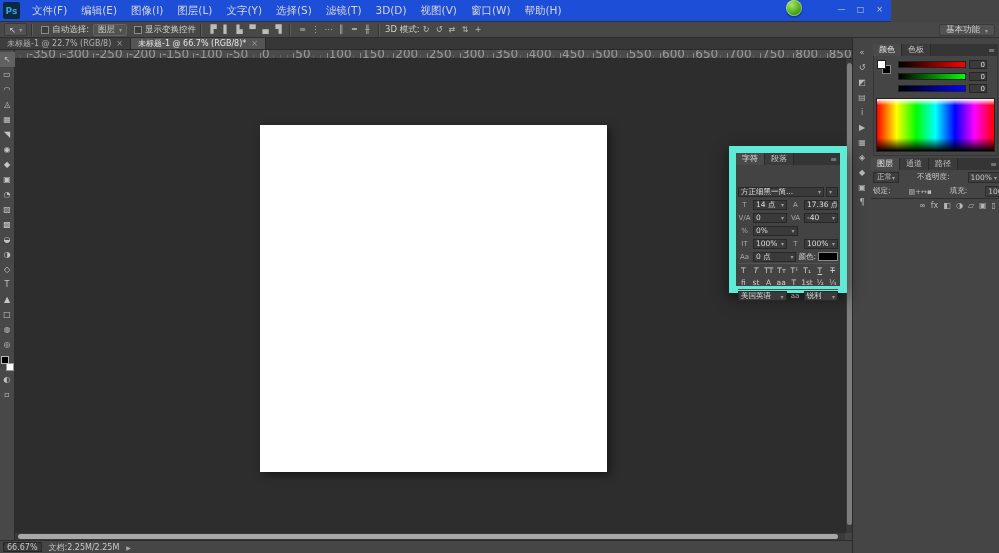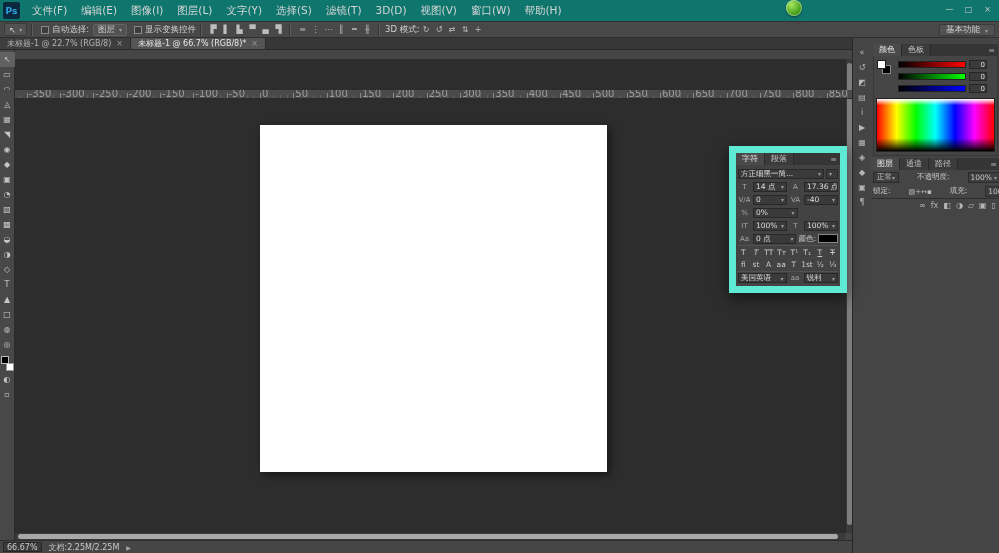--- a/index.html
+++ b/index.html
@@ -1,20 +1,20 @@
 <!DOCTYPE html>
 <html><head>
 <meta charset="utf-8">
 <style>
   *{margin:0;padding:0;box-sizing:border-box;font-family:"DejaVu Sans","Liberation Sans",sans-serif;}
   html,body{width:999px;height:553px;overflow:hidden;background:#3a3a3a;}
   #app{position:absolute;left:0;top:0;width:999px;height:553px;background:#454545;}
 
   
-  #menubar{position:absolute;left:0;top:0;width:999px;height:22px;background:#0f766e;border-bottom:1px solid #303030;display:flex;align-items:center;z-index:10;}
+  #menubar{position:absolute;left:0;top:0;width:891px;height:22px;background:#1d4ed8;border-bottom:1px solid #303030;display:flex;align-items:center;z-index:10;}
   #logo{width:17px;height:17px;margin:0 5px 0 3px;background:#0b2a40;color:#2fa3e0;font-weight:bold;font-size:9px;display:flex;align-items:center;justify-content:center;border-radius:2px;}
   #menus{display:flex;align-items:flex-start;}
   .menu-item{color:#d6d6d6;font-size:10.5px;padding:0 7px;line-height:21px;white-space:nowrap;}
   #badge{position:absolute;left:786px;top:0;width:16px;height:16px;border-radius:50%;
     background:radial-gradient(circle at 35% 30%,#a6e75e,#49a41e 60%,#1f6e07);
     box-shadow:0 1px 2px rgba(0,0,0,.45), inset 0 0 0 1px rgba(255,255,255,.4);}
   #wincontrols{position:absolute;right:2px;top:2px;display:flex;}
   .winbtn{width:19px;height:15px;color:#c9c9c9;font-size:8px;display:flex;align-items:center;justify-content:center;}
 
   
@@ -28,23 +28,23 @@
   #workspace{position:absolute;right:4px;top:2px;display:flex;align-items:center;gap:5px;border:1px solid #3a3a3a;background:#525252;height:12px;padding:0 6px;border-radius:2px;}
   .chev{color:#9d9d9d;font-size:6px;}
 
   
   #tabbar{position:absolute;left:0;top:38px;width:852px;height:12px;background:#373737;display:flex;border-bottom:1px solid #292929;z-index:8;}
   .tab{display:flex;align-items:center;gap:5px;padding:0 7px;font-size:8px;color:#b3b3b3;background:#3e3e3e;border-right:1px solid #2a2a2a;white-space:nowrap;}
   .tab.active{background:#555;color:#e6e6e6;}
   .tab-close{color:#999;font-size:8px;}
 
   
-  #ruler{position:absolute;left:15px;top:50px;width:837px;height:9px;background:#4a4a4a;border-bottom:1px solid #2a2a2a;overflow:hidden;font-size:10px;color:#9b9b9b;z-index:5;
+  #ruler{position:absolute;left:15px;top:50px;width:837px;height:9px;background:#4a4a4a;border-bottom:1px solid #2a2a2a;overflow:hidden;font-size:12px;color:#9b9b9b;z-index:5;
     background-image:repeating-linear-gradient(90deg,#616161 0 1px,transparent 1px 6.667px);
-    background-size:837px 3px;background-repeat:no-repeat;background-position:5px 100%;margin-top:40px;}
+    background-size:837px 3px;background-repeat:no-repeat;background-position:5px 100%;}
   .tick{position:absolute;bottom:0;width:1px;height:5px;background:#8a8a8a;}
   .rlabel{position:absolute;top:0;line-height:8px;}
 
   
   #toolbar{position:absolute;left:0;top:50px;width:15px;height:490px;background:#484848;border-right:1px solid #2b2b2b;display:flex;flex-direction:column;align-items:center;padding-top:2px;z-index:6;}
   .tool{width:15px;height:15px;color:#c5c5c5;font-size:8px;display:flex;align-items:center;justify-content:center;flex:none;}
   .tool.selected{background:#616161;}
   .tb-swatches{position:relative;width:13px;height:15px;margin:4px 0 1px 0;flex:none;}
   .tb-bg{position:absolute;right:0;bottom:0;width:8px;height:8px;border:1px solid #999;}
   .tb-fg{position:absolute;left:0;top:0;width:8px;height:8px;border:1px solid #bbb;z-index:2;}
@@ -98,21 +98,21 @@
   .eye{width:9px;height:6px;border-radius:50%;background:#e2e2e2;box-shadow:inset 0 0 0 1px #555;flex:none;}
   .lthumb{width:20px;height:20px;background:#fff;border:1px solid #9a9a9a;flex:none;}
   .lname{flex:1;font-size:8.5px;}
   .mini-lock{width:6px;height:5px;background:#e0e0e0;position:relative;margin-right:2px;flex:none;}
   .mini-lock:before{content:"";position:absolute;left:1px;top:-3px;width:2px;height:3px;border:1px solid #e0e0e0;border-bottom:none;border-radius:2px 2px 0 0;}
   #layersbottom{height:13px;border-top:1px solid #2e2e2e;display:flex;align-items:center;justify-content:flex-end;gap:5px;padding:0 4px;color:#b5b5b5;flex:none;}
   .lb-ico{font-size:8px;}
 
   
   #charpanel{position:absolute;left:729px;top:146px;width:118px;height:147px;background:#434343;border:7px solid #5eead4;box-shadow:0 5px 14px rgba(0,0,0,.55);z-index:20;font-size:8px;color:#ccc;}
-  #charrows{padding:2px;}
+  #charrows{padding:2px;margin-top:18px;}
   .crow{display:flex;align-items:center;height:13px;gap:2px;white-space:nowrap;}
   .crow.sep{border-top:1px solid #525252;}
   .cp-ico{width:13px;font-size:7px;color:#a9a9a9;text-align:center;flex:none;}
   .cp-field{flex:1;height:10px;border:1px solid #282828;background:#3a3a3a;display:flex;align-items:center;justify-content:space-between;padding:0 2px;font-size:7.5px;color:#ddd;min-width:0;overflow:hidden;}
   .cp-mini{flex:none;width:12px;}
   .cp-lang{flex:1.5;}
   .cp-aa{flex:1;}
   .cp-dd{color:#999;font-size:6px;flex:none;}
   .cp-btn{flex:1;text-align:center;font-size:7.5px;color:#ccc;}
   .cp-btn.u{text-decoration:underline;}

